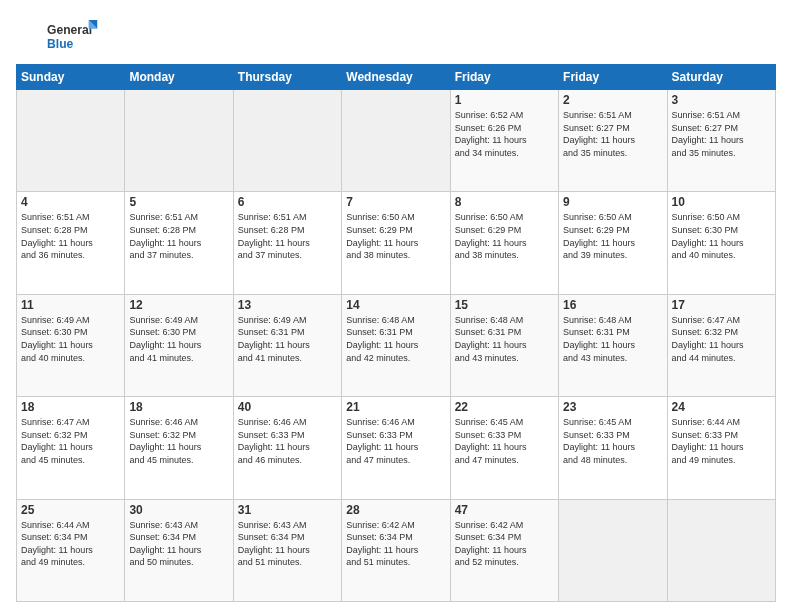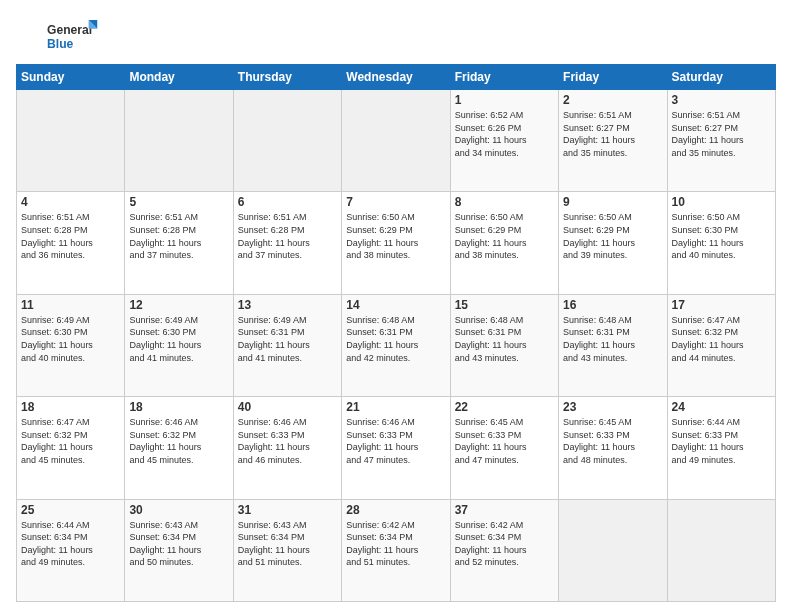--- a/index.html
+++ b/index.html
@@ -327,21 +327,21 @@
 and 51 minutes.</div>
           </td>
           <td>
             <span class="day-num">28</span>
             <div class="day-info" style="white-space: pre-line;">Sunrise: 6:42 AM
 Sunset: 6:34 PM
 Daylight: 11 hours
 and 51 minutes.</div>
           </td>
           <td>
-            <span class="day-num">37</span>
+            <span class="day-num">47</span>
             <div class="day-info" style="white-space: pre-line;">Sunrise: 6:42 AM
 Sunset: 6:34 PM
 Daylight: 11 hours
 and 52 minutes.</div>
           </td>
           <td class="empty-cell"></td>
           <td class="empty-cell"></td>
         </tr>
       </tbody>
   </table>

